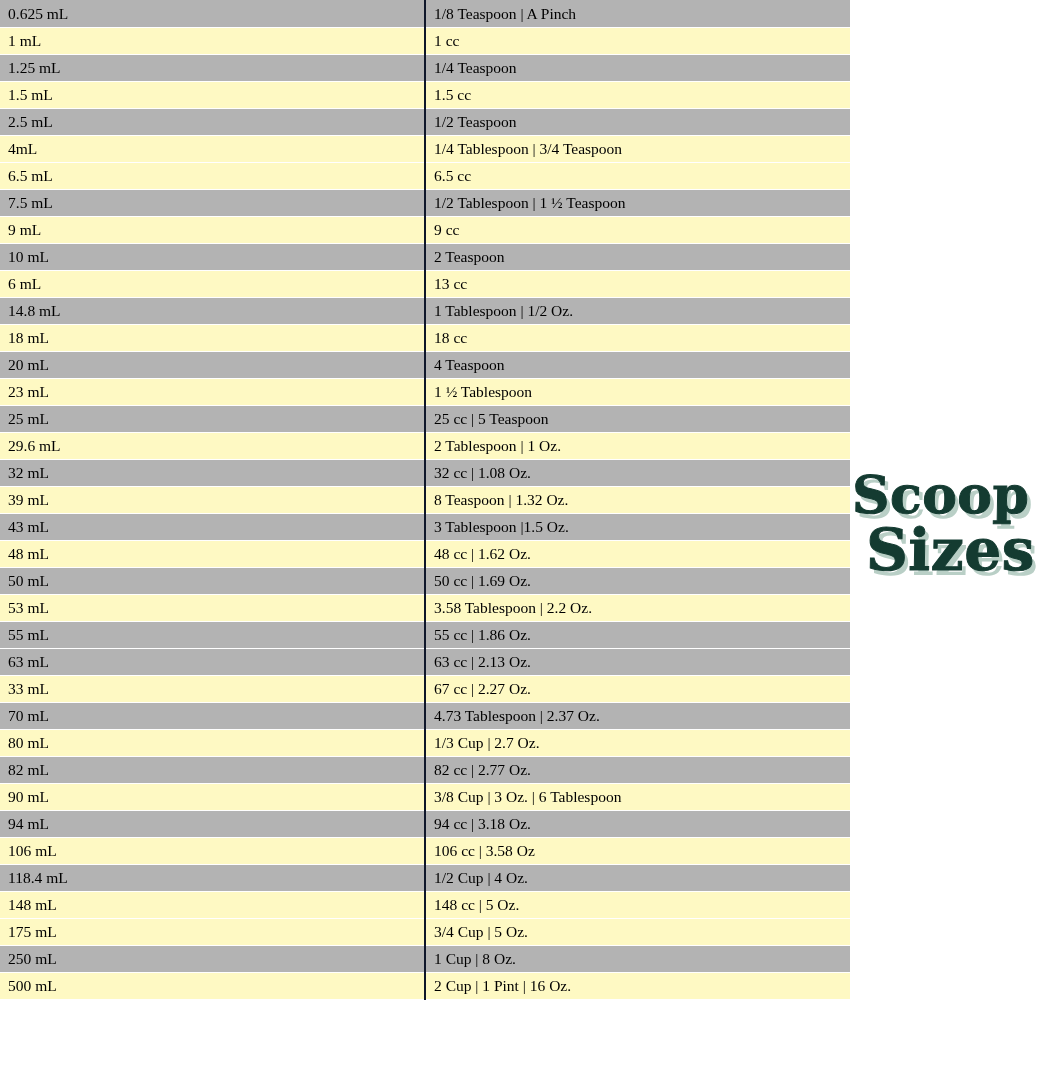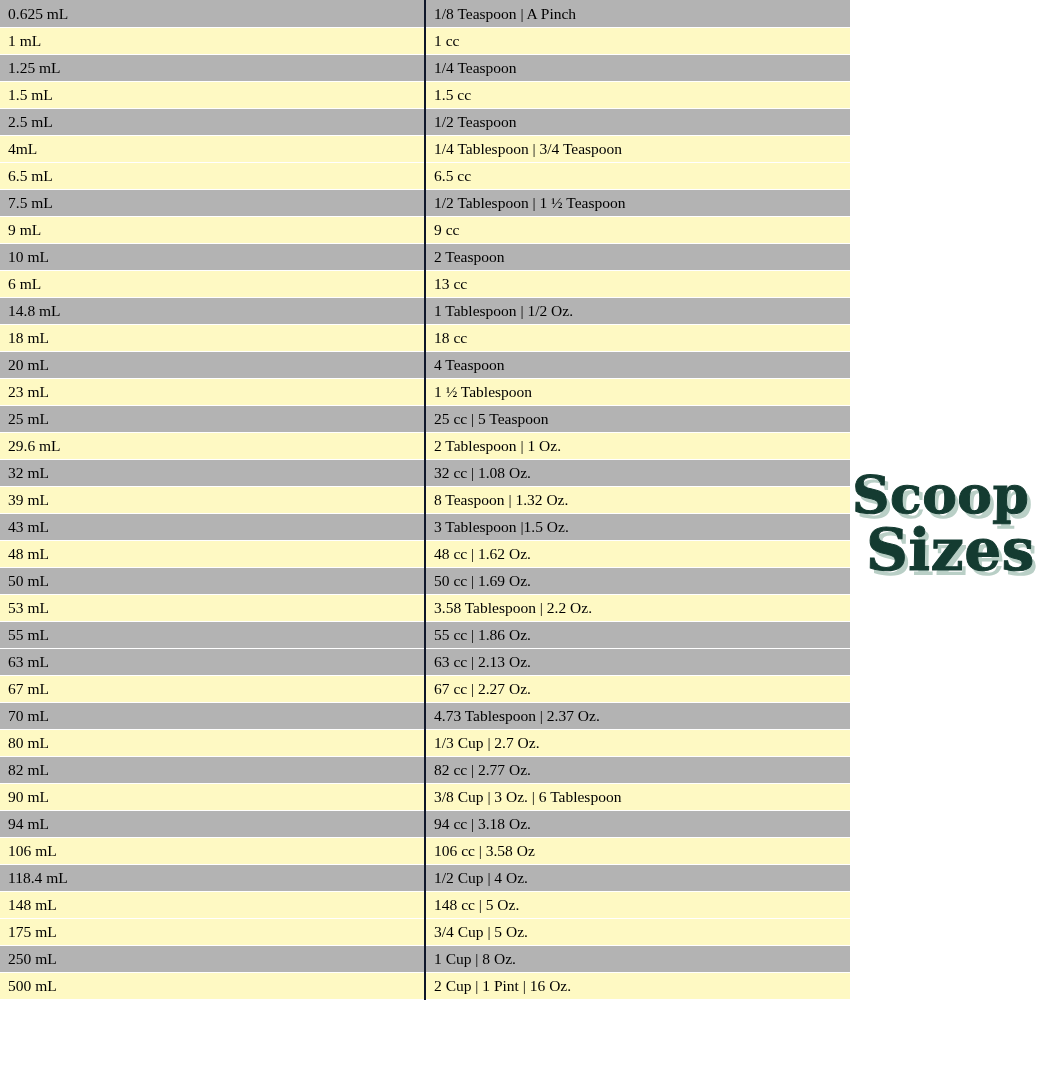--- a/index.html
+++ b/index.html
@@ -185,21 +185,21 @@
       </tr>
       <tr class="shaded">
         <td class="col-ml">55 mL</td>
         <td class="col-eq">55 cc | 1.86 Oz.</td>
       </tr>
       <tr class="shaded">
         <td class="col-ml">63 mL</td>
         <td class="col-eq">63 cc | 2.13 Oz.</td>
       </tr>
       <tr class="plain">
-        <td class="col-ml">67 mL</td>
+        <td class="col-ml">33 mL</td>
         <td class="col-eq">67 cc | 2.27 Oz.</td>
       </tr>
       <tr class="shaded">
         <td class="col-ml">70 mL</td>
         <td class="col-eq">4.73 Tablespoon | 2.37 Oz.</td>
       </tr>
       <tr class="plain">
         <td class="col-ml">80 mL</td>
         <td class="col-eq">1/3 Cup | 2.7 Oz.</td>
       </tr>

